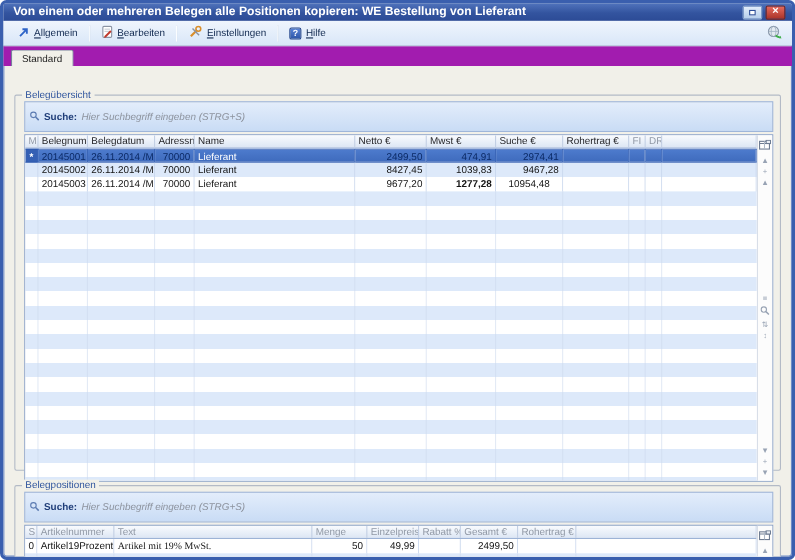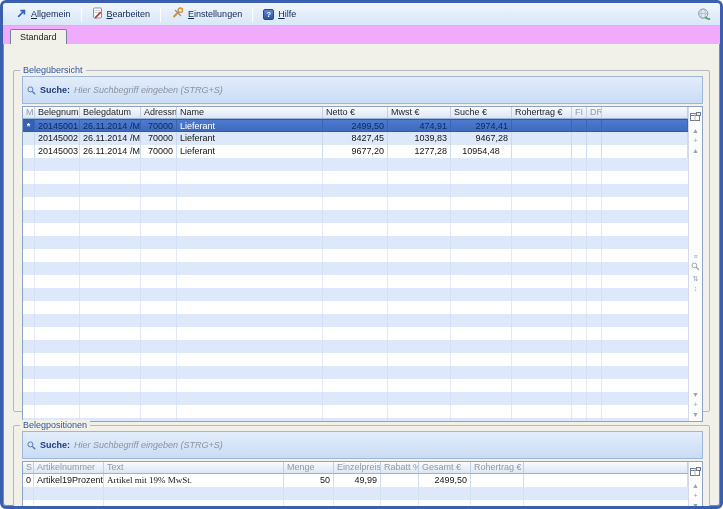--- a/index.html
+++ b/index.html
@@ -21,21 +21,21 @@
     border-bottom:1px solid #b7c6de;display:flex;align-items:center;padding:0 6px;}
   .tbtn{display:flex;align-items:center;gap:4px;height:19px;padding:0 7px;border-radius:2px;
     font-size:9px;color:#10284f;cursor:default;}
   .tbtn u{text-decoration:underline;}
   .tsep{width:1px;height:15px;background:#b4c2da;border-right:1px solid #fbfdff;margin:0 3px;}
   .toolbar-right{position:absolute;right:9px;top:4px;}
   .help-badge{display:inline-flex;width:11px;height:11px;background:linear-gradient(#5a84d6,#2d56a8);
     border:1px solid #24478c;border-radius:2px;color:#fff;font-size:8px;font-weight:bold;
     align-items:center;justify-content:center;}
   
-  .tabrow{height:18px;background:#f0abfc;display:flex;align-items:flex-end;padding-left:7px;}
+  .tabrow{height:18px;background:#a21caf;display:flex;align-items:flex-end;padding-left:7px;}
   .tab{height:15px;background:#f1f0e9;border:1px solid #77819b;border-bottom:none;
     border-radius:2px 2px 0 0;font-size:9px;color:#1c1c1c;padding:0 9px;display:flex;align-items:center;}
   
   .content{height:445px;padding:20px 6px 0 6px;}
   .group{position:relative;border:1px solid #b3bac6;border-radius:2px;margin:6px 4px 0 4px;
     padding:5px 6px 4px 8px;background:#f1f0e9;}
   .legend{position:absolute;top:-6px;left:6px;background:#f1f0e9;padding:0 3px;color:#31569e;font-size:9px;}
   
   .searchbar{height:28px;border:1px solid #9fb6da;background:linear-gradient(#e3edfb,#c9dcf5);
     display:flex;align-items:center;gap:4px;padding:0 4px;margin-bottom:2px;}
@@ -65,20 +65,29 @@
   .strip{flex:0 0 14px;border-left:1px solid #d4dbe6;background:#fcfcfc;display:flex;
     flex-direction:column;align-items:center;padding:1px 0;}
   .strip .sicon{font-size:7px;line-height:10px;color:#98a3b4;cursor:default;text-align:center;width:12px;}
   .spacer{flex:1;}
 </style>
 </head>
 <body>
 
 <div class="window">
 
+  <div class="titlebar">
+    <div class="title">Von einem oder mehreren Belegen alle Positionen kopieren: WE Bestellung von Lieferant</div>
+    <div class="winbtns">
+      <div class="winbtn restore">
+          <div class="sq"></div>
+        </div>
+      <div class="winbtn close">×</div>
+    </div>
+  </div>
 
   <div class="toolbar">
 
     <div class="tbtn">
         <span><svg width="11" height="11" viewBox="0 0 11 11">
             <path d="M2.2 8.8 L8 3 M4.4 2.6 H8.4 V6.6" fill="none" stroke="#2e64c8" stroke-width="1.7"></path>
           </svg></span>
         <span><u>A</u>llgemein</span>
       </div>
       <div class="tsep"></div>
@@ -192,21 +201,21 @@
                 <div class="c" style="text-align: center; width: 15px; flex: 0 0 auto;"></div>
                 <div class="c" style="text-align: left; flex: 1 1 0%;"></div>
               </div>
               <div class="grow even">
                 <div class="c" style="text-align: center; width: 12px; flex: 0 0 auto;"></div>
                 <div class="c" style="text-align: right; width: 45px; flex: 0 0 auto;">20145003</div>
                 <div class="c" style="text-align: left; width: 61px; flex: 0 0 auto;">26.11.2014 /Mi</div>
                 <div class="c" style="text-align: right; width: 36px; flex: 0 0 auto;">70000</div>
                 <div class="c" style="text-align: left; width: 146px; flex: 0 0 auto;">Lieferant</div>
                 <div class="c" style="text-align: right; width: 65px; flex: 0 0 auto;">9677,20</div>
-                <div class="c" style="text-align: right; width: 63px; flex: 0 0 auto;">1277,28</div>
+                <div class="c" style="text-align: right; width: 63px; flex: 0 0 auto; font-weight: bold;">1277,28</div>
                 <div class="c" style="text-align: center; width: 61px; flex: 0 0 auto;">10954,48</div>
                 <div class="c" style="text-align: right; width: 60px; flex: 0 0 auto;"></div>
                 <div class="c" style="text-align: center; width: 15px; flex: 0 0 auto;"></div>
                 <div class="c" style="text-align: center; width: 15px; flex: 0 0 auto;"></div>
                 <div class="c" style="text-align: left; flex: 1 1 0%;"></div>
               </div>
             </div>
           </div>
           <div class="strip">
             <div><svg width="11" height="10" viewBox="0 0 11 10">

